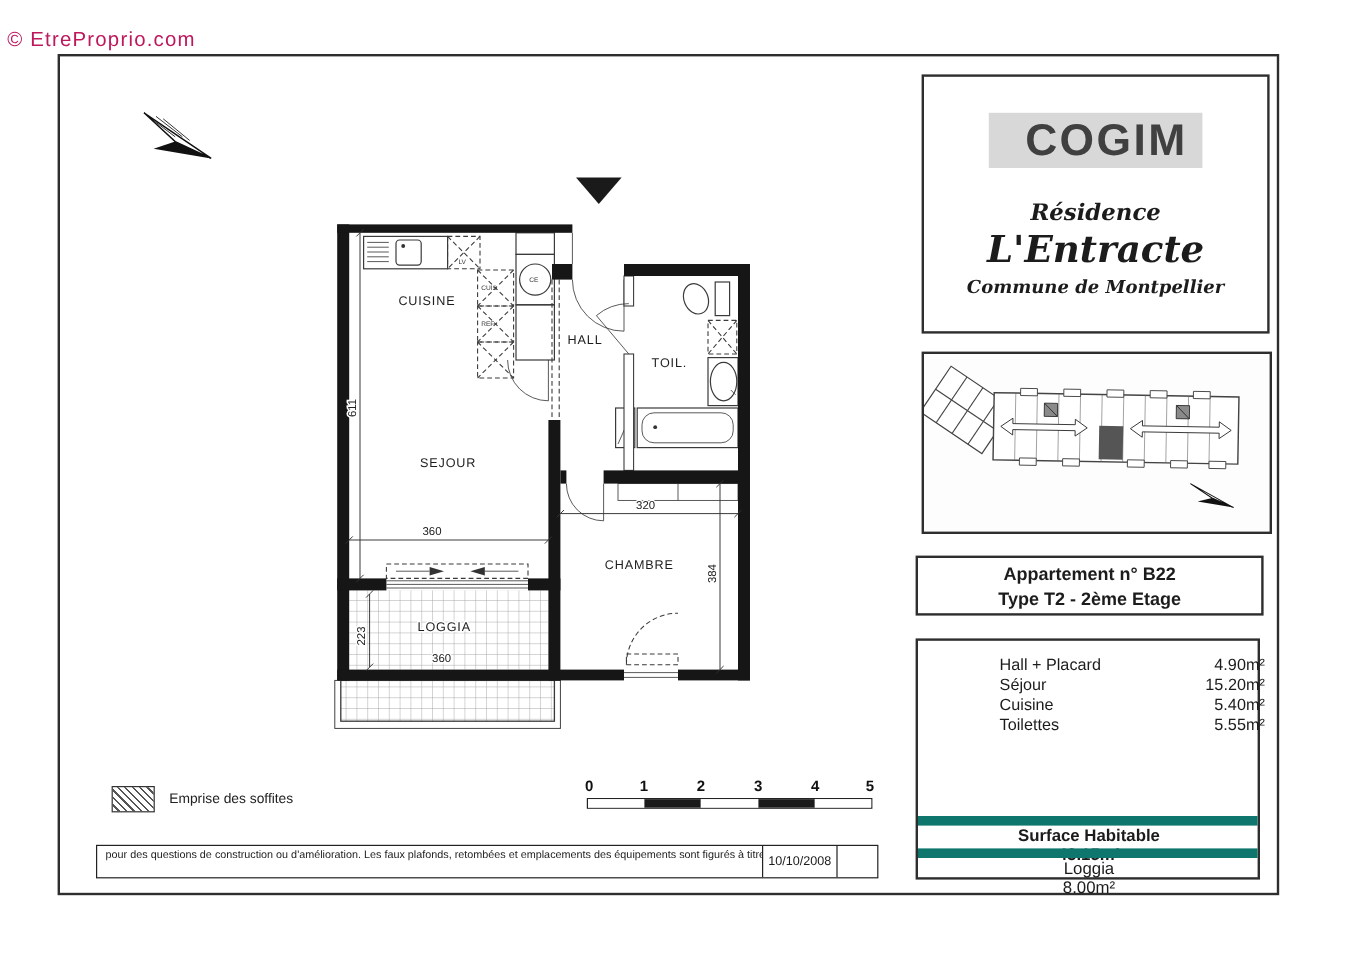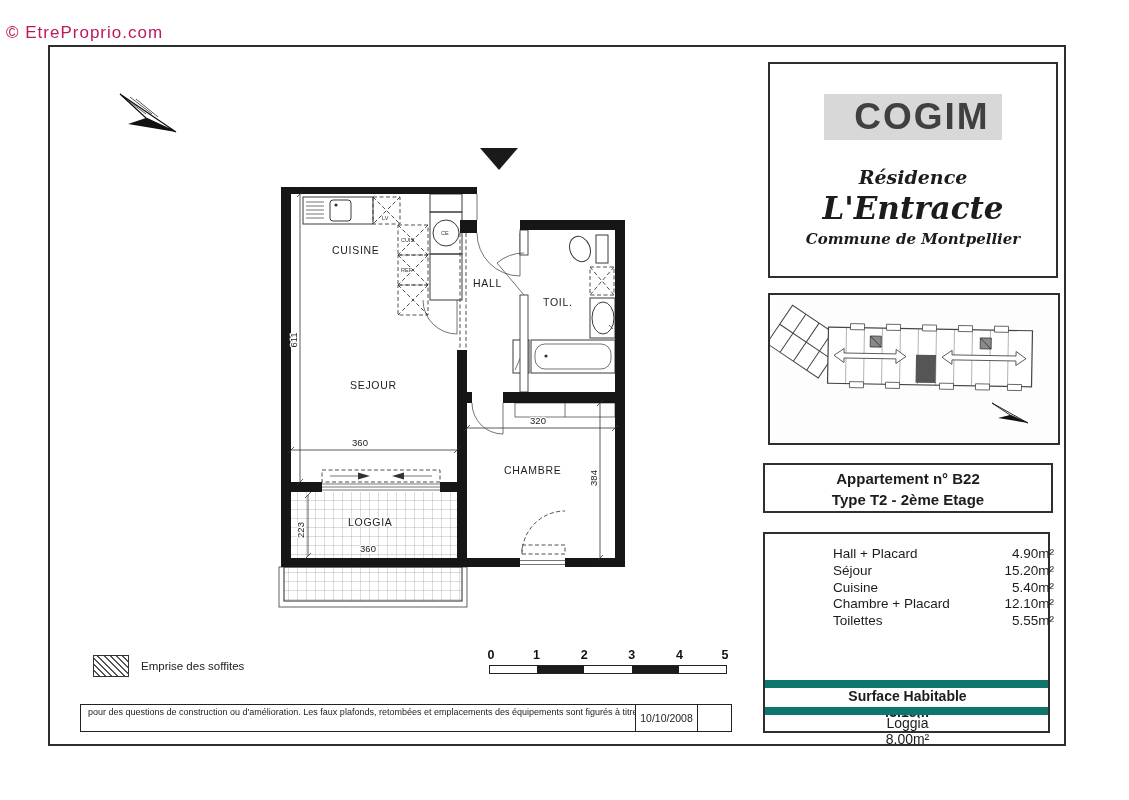--- a/index.html
+++ b/index.html
@@ -342,24 +342,20 @@
     </div>
     <div class="room-row">
       <span>Séjour</span>
       <span>15.20m²</span>
     </div>
     <div class="room-row">
       <span>Cuisine</span>
       <span>5.40m²</span>
     </div>
     <div class="room-row">
-      <span>Chambre + Placard</span>
-      <span>12.10m²</span>
-    </div>
-    <div class="room-row">
       <span>Toilettes</span>
       <span>5.55m²</span>
     </div>
   </div>
   <div class="total-row surface-row">
     <span>Surface Habitable</span>
     <span>43.15m²</span>
   </div>
   <div class="total-row loggia-row">
     <span>Loggia</span>

